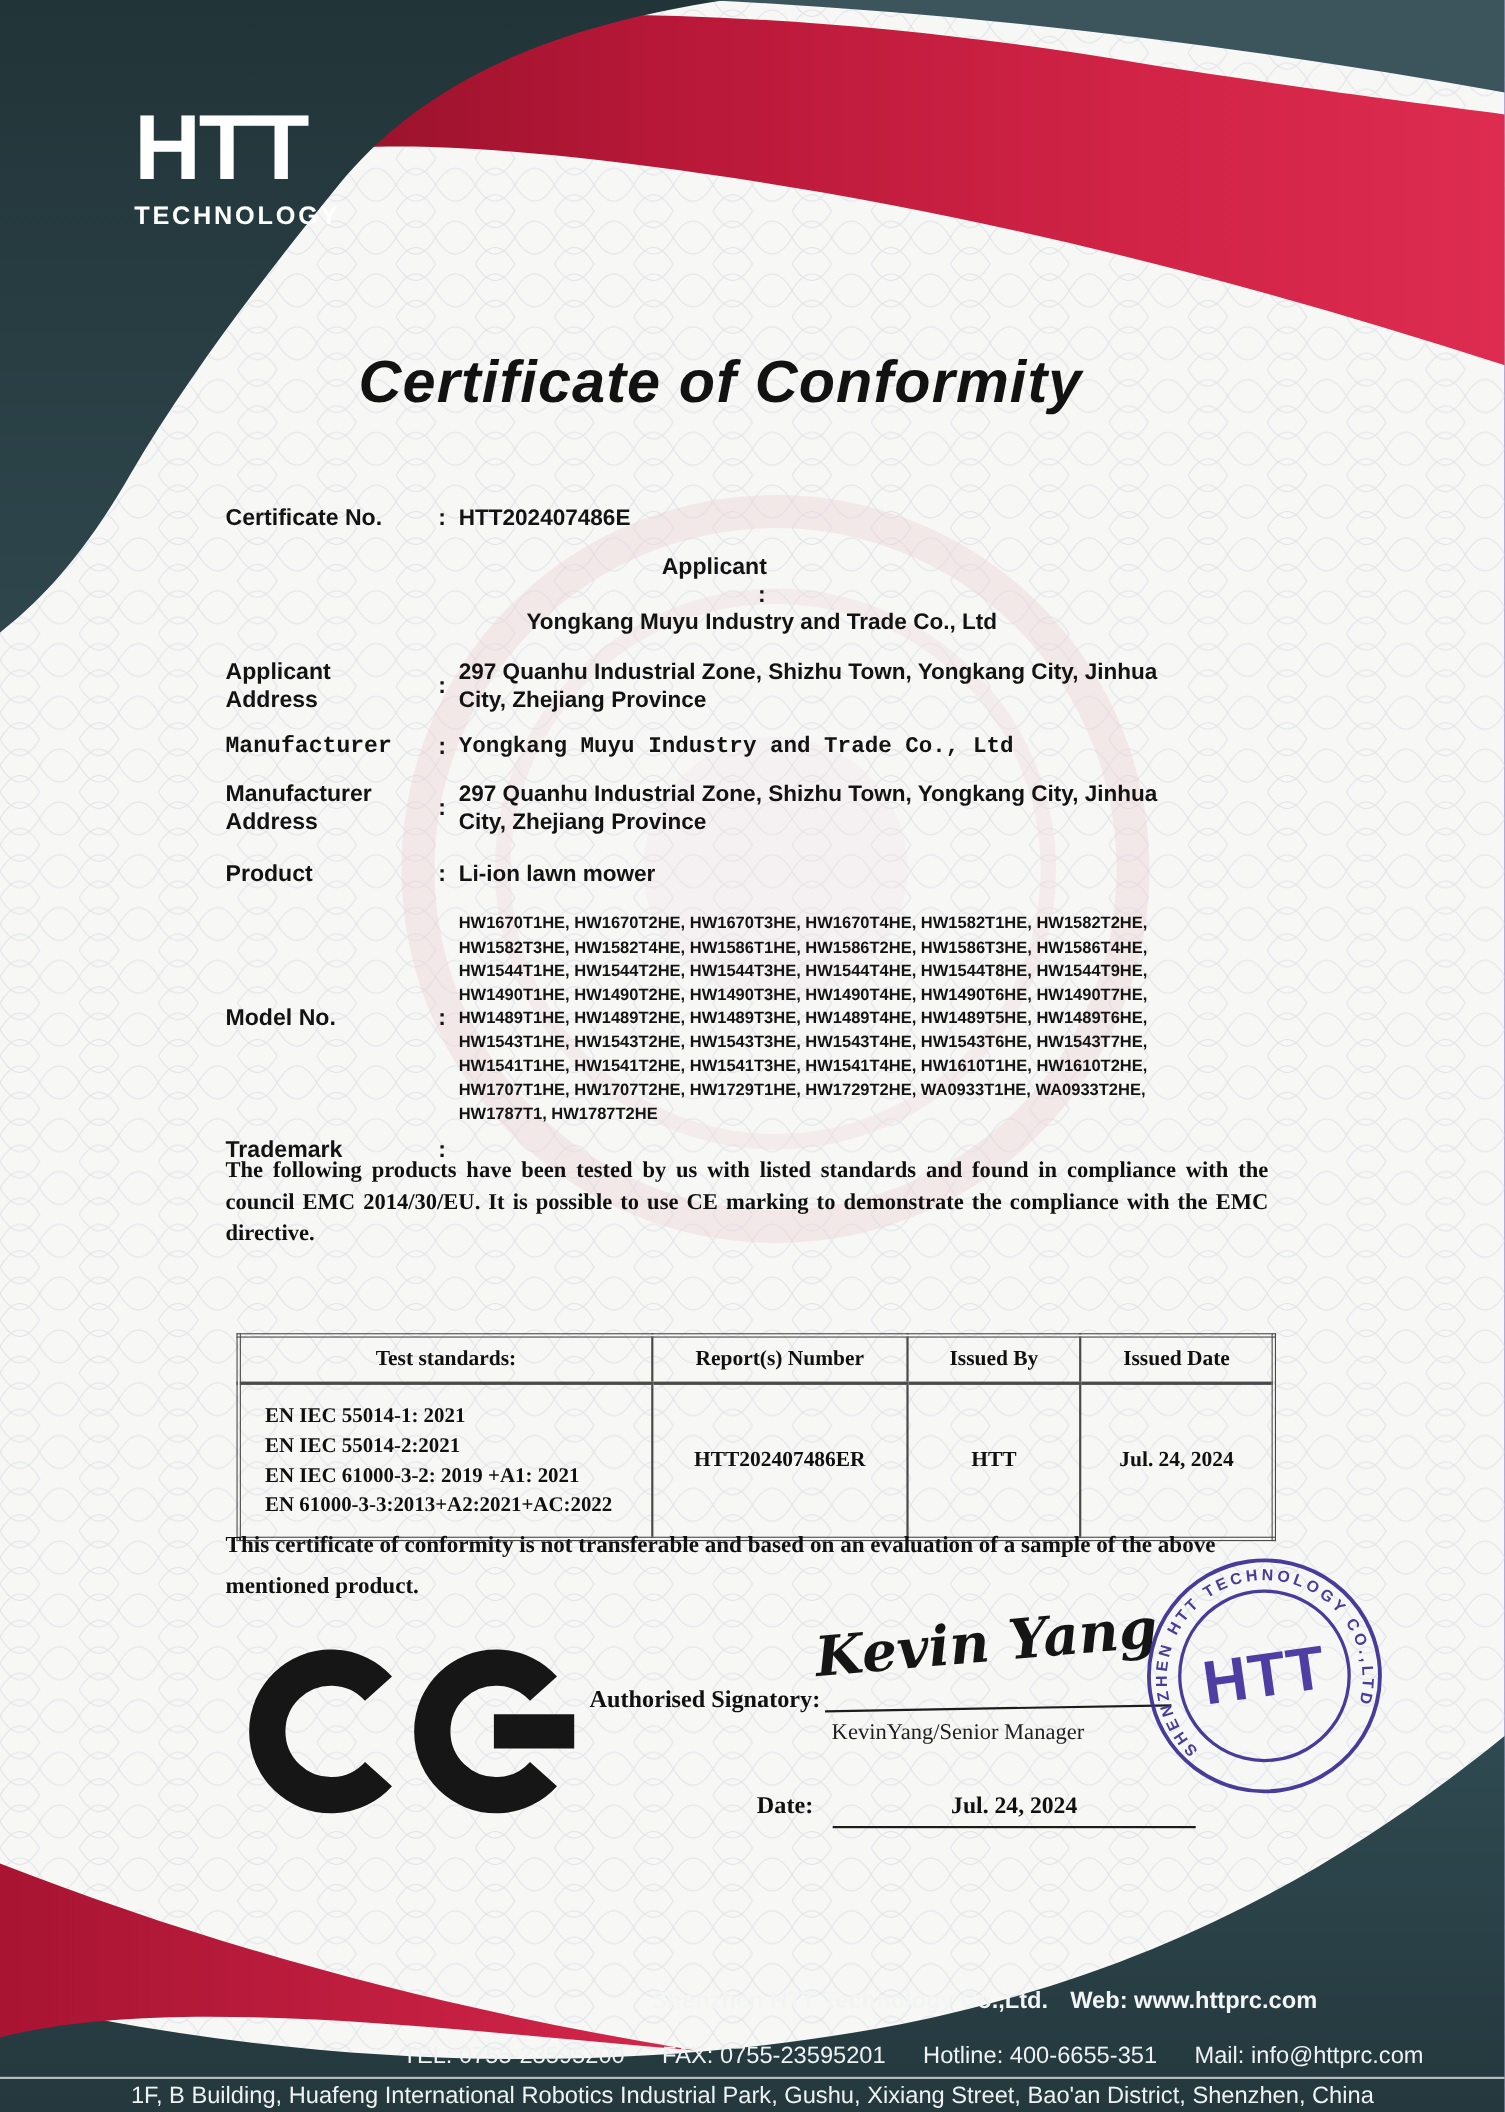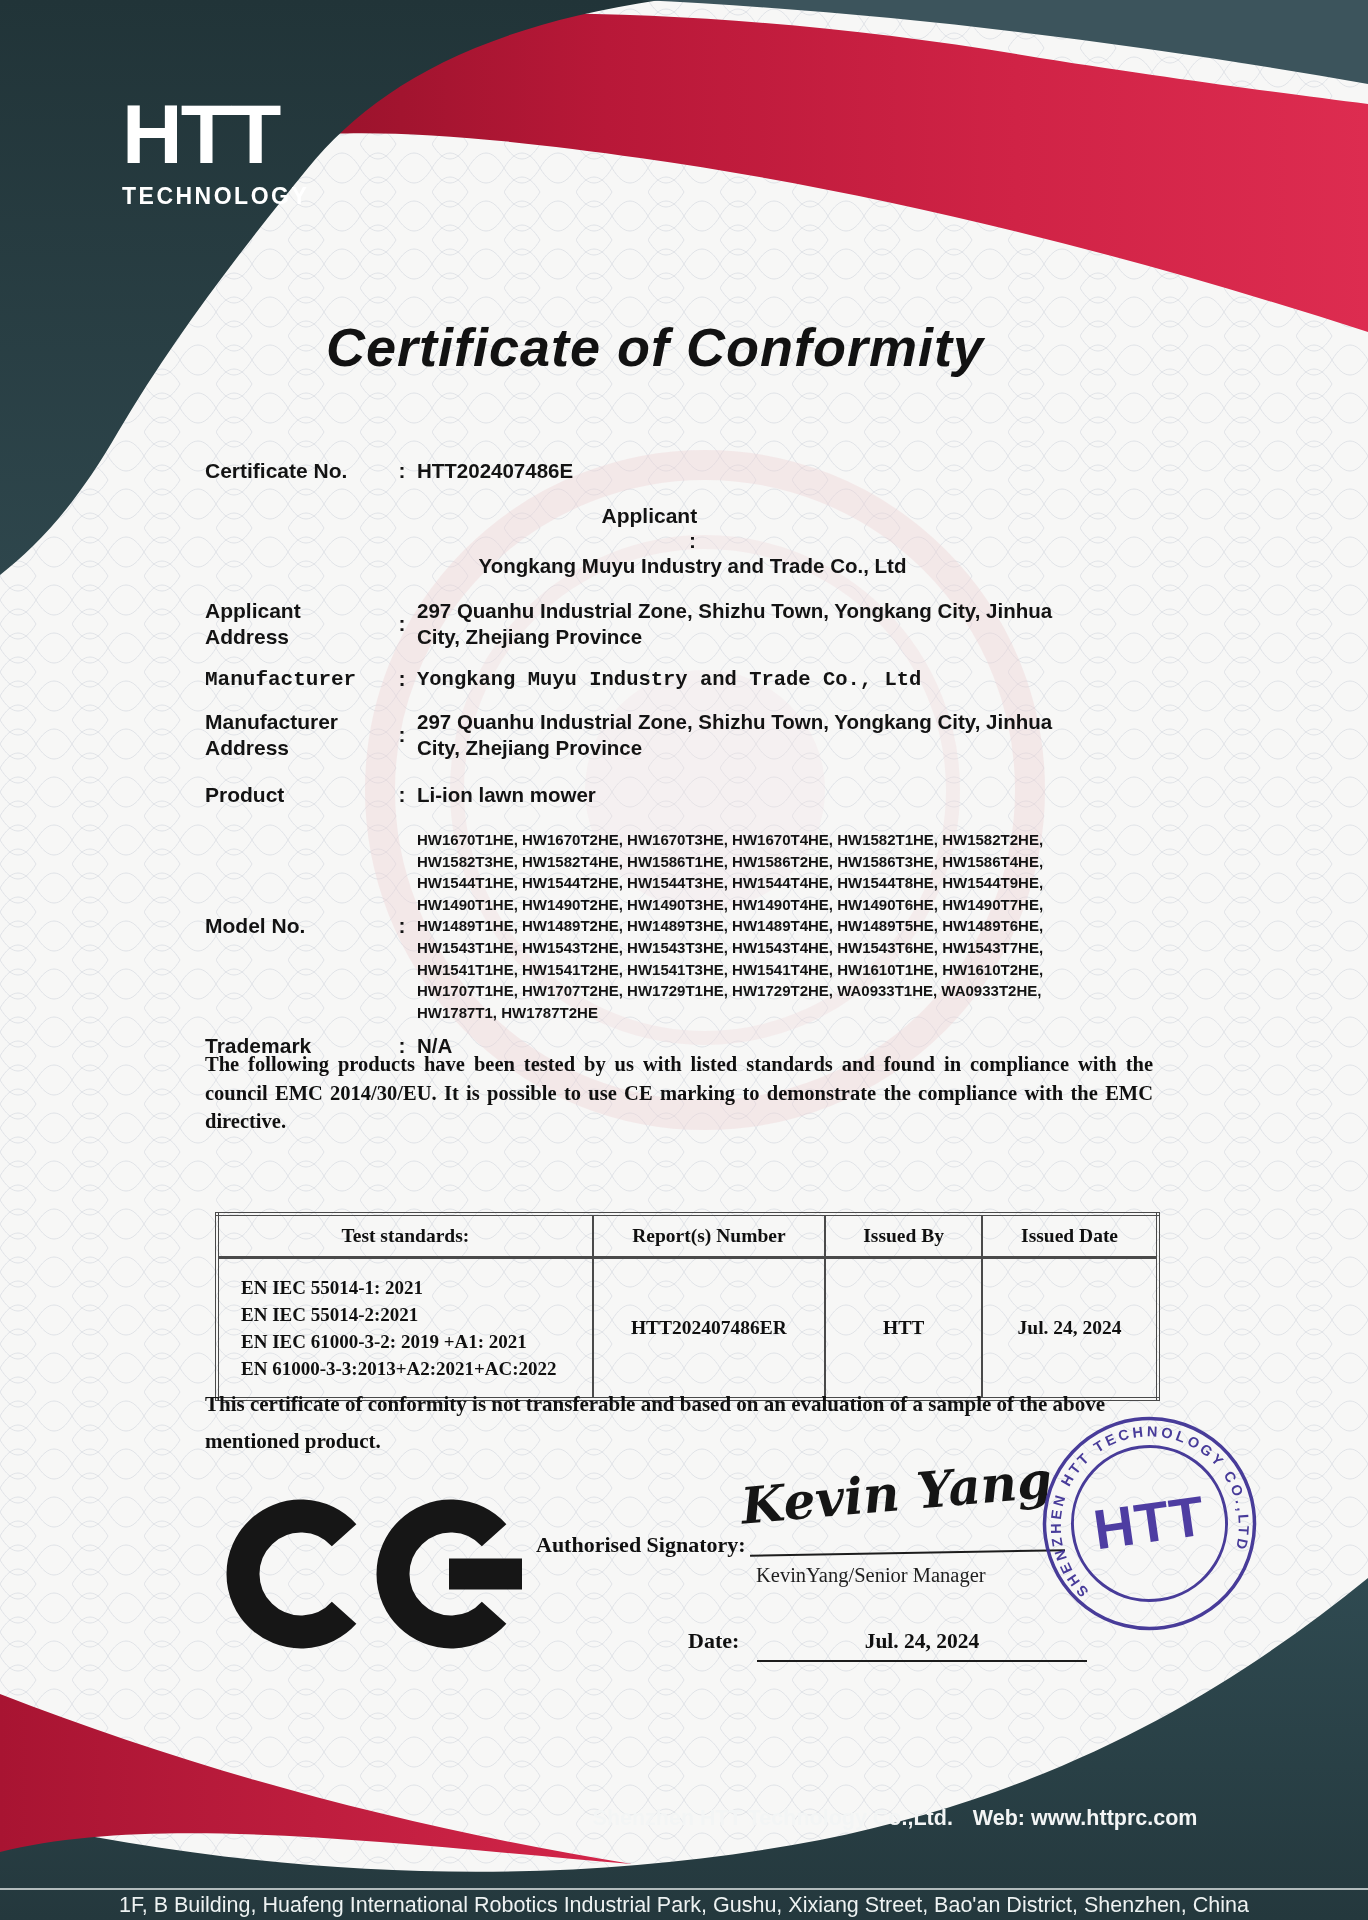--- a/index.html
+++ b/index.html
@@ -207,21 +207,20 @@
 HW1489T1HE, HW1489T2HE, HW1489T3HE, HW1489T4HE, HW1489T5HE, HW1489T6HE,
 HW1543T1HE, HW1543T2HE, HW1543T3HE, HW1543T4HE, HW1543T6HE, HW1543T7HE,
 HW1541T1HE, HW1541T2HE, HW1541T3HE, HW1541T4HE, HW1610T1HE, HW1610T2HE,
 HW1707T1HE, HW1707T2HE, HW1729T1HE, HW1729T2HE, WA0933T1HE, WA0933T2HE,
 HW1787T1, HW1787T2HE</div>
       </div>
 
       <div class="f-row">
         <div class="f-label">Trademark</div>
         <div class="f-colon">:</div>
-        <div class="f-value">N/A</div>
       </div>
     </div>
 
   <div class="compliance">The following products have been tested by us with listed standards and found in compliance with the council EMC 2014/30/EU. It is possible to use CE marking to demonstrate the compliance with the EMC directive.</div>
 
   <table class="ctable">
     <colgroup>
         <col style="width:377px">
         <col style="width:233px">
         <col style="width:158px">
@@ -284,16 +283,26 @@
   </svg>
 
   <div class="date-label">Date:</div>
   <div class="date-value">Jul. 24, 2024</div>
   <div class="date-line"></div>
 
   <div class="footer-line1">
     <span>Shenzhen HTT Technology Co.,Ltd.</span>
     <span>Web: www.httprc.com</span>
   </div>
+  <div class="footer-line2">
+
+      <span>TEL: 0755-23595200</span>
+
+      <span>FAX: 0755-23595201</span>
+
+      <span>Hotline: 400-6655-351</span>
+
+      <span>Mail: info@httprc.com</span>
+    </div>
   <div class="footer-sep"></div>
   <div class="footer-line3">1F, B Building, Huafeng International Robotics Industrial Park, Gushu, Xixiang Street, Bao'an District, Shenzhen, China</div>
 
 </div>
 
 </body></html>

